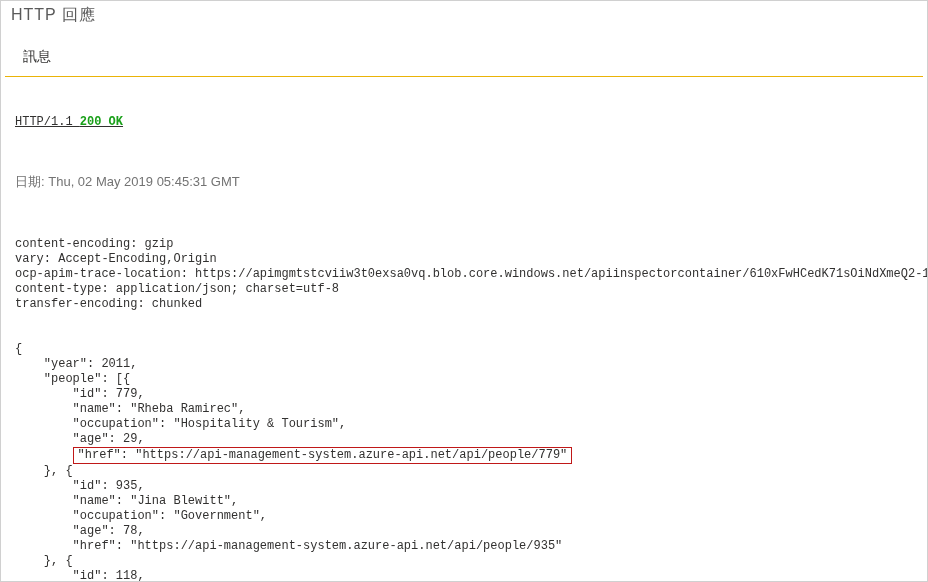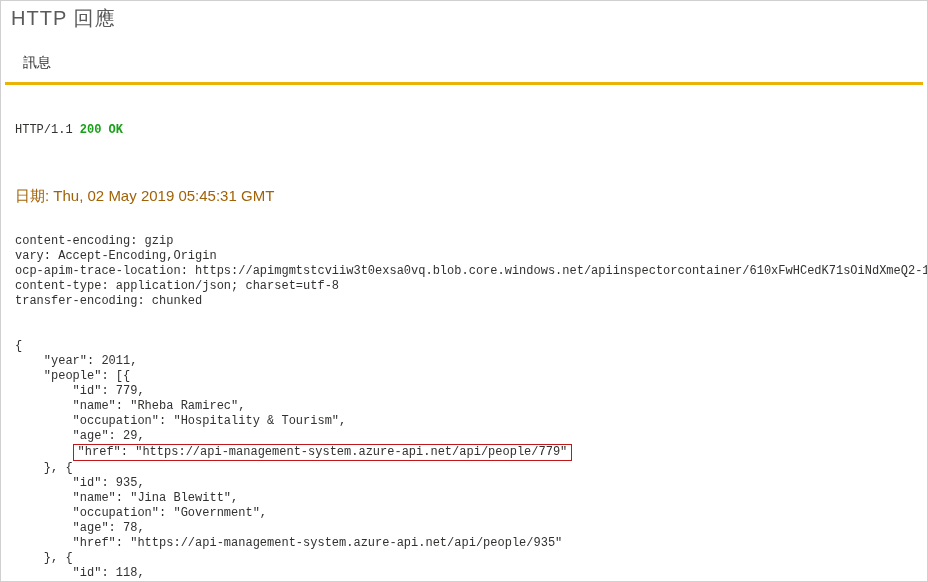--- a/index.html
+++ b/index.html
@@ -1,24 +1,24 @@
 <!DOCTYPE html>
 <html><head>
   <meta charset="utf-8">
   <style>
     * { margin:0; padding:0; box-sizing:border-box; }
     body { width:928px; height:582px; border:1px solid #d0d0d0; font-family:"Segoe UI",Arial,sans-serif; font-size:13px; color:#323130; overflow:hidden; }
-    .hdr { padding:4px 8px 2px 10px; font-size:20px; color:#5a5a5a; font-weight:400; letter-spacing:1px; }
-    .tabs { display:flex; padding:6px 0 0 0; border-bottom:3px solid #eab308; margin:6px 4px 0 4px; }
+    .hdr { padding:4px 8px 2px 10px; font-size:16px; color:#5a5a5a; font-weight:400; letter-spacing:1px; }
+    .tabs { display:flex; padding:6px 0 0 0; border-bottom:1px solid #eab308; margin:6px 4px 0 4px; }
     .tab { padding:8px 18px 10px 18px; font-size:14px; cursor:pointer; color:#323130; }
     .tab.linkish { color:#0078d4; }
     .bodyarea { padding:8px 10px 0 14px; font-family:Consolas,"Courier New",monospace; font-size:12px; line-height:15px; white-space:pre; color:#323130; }
-    .sline { margin-bottom:10px; }
+    .sline { margin-bottom:4px;text-decoration:underline; }
     .ok { color:#1aa01a; font-weight:bold; }
-    .datel { color:#a16207; font-family:"Segoe UI",Arial,sans-serif; margin-top:10px; margin-bottom:1px; font-size:15px; }
+    .datel { color:#737373; font-family:"Segoe UI",Arial,sans-serif; margin-top:10px; margin-bottom:18px; font-size:13px; }
     .hl { border:1px solid #c01818; color:#323130; display:inline-block; padding:0 4px; }
   </style>
 </head>
 <body>
 
 <div class="hdr">HTTP 回應</div>
 
 <div class="tabs">
   <div class="tab">訊息</div>
 </div>

